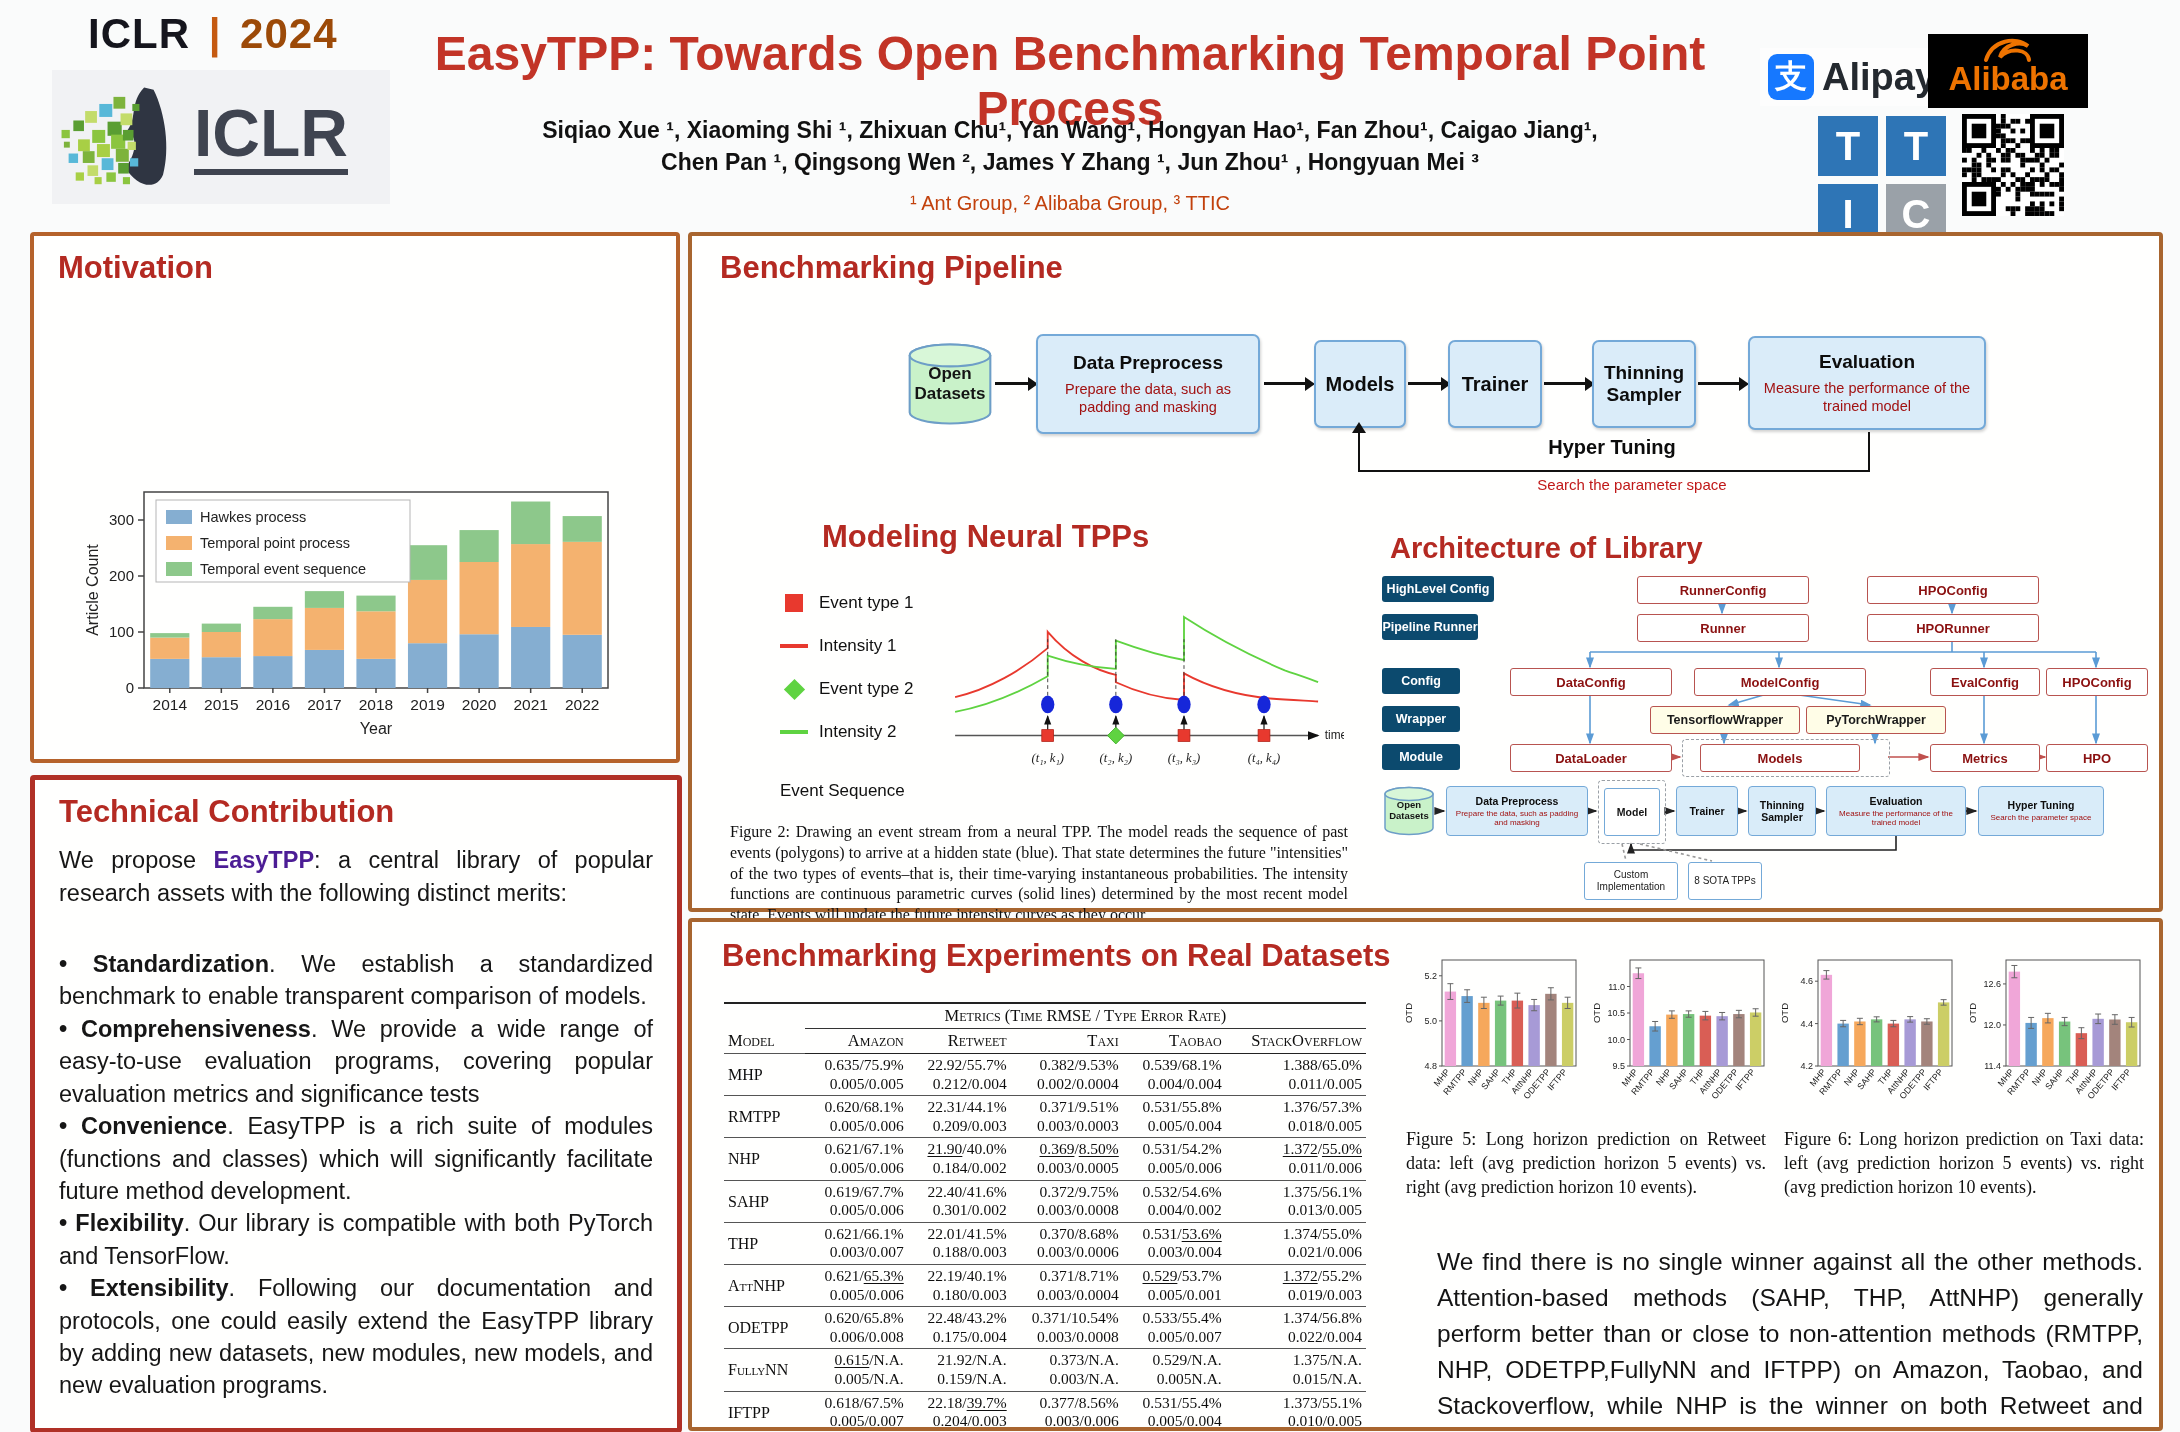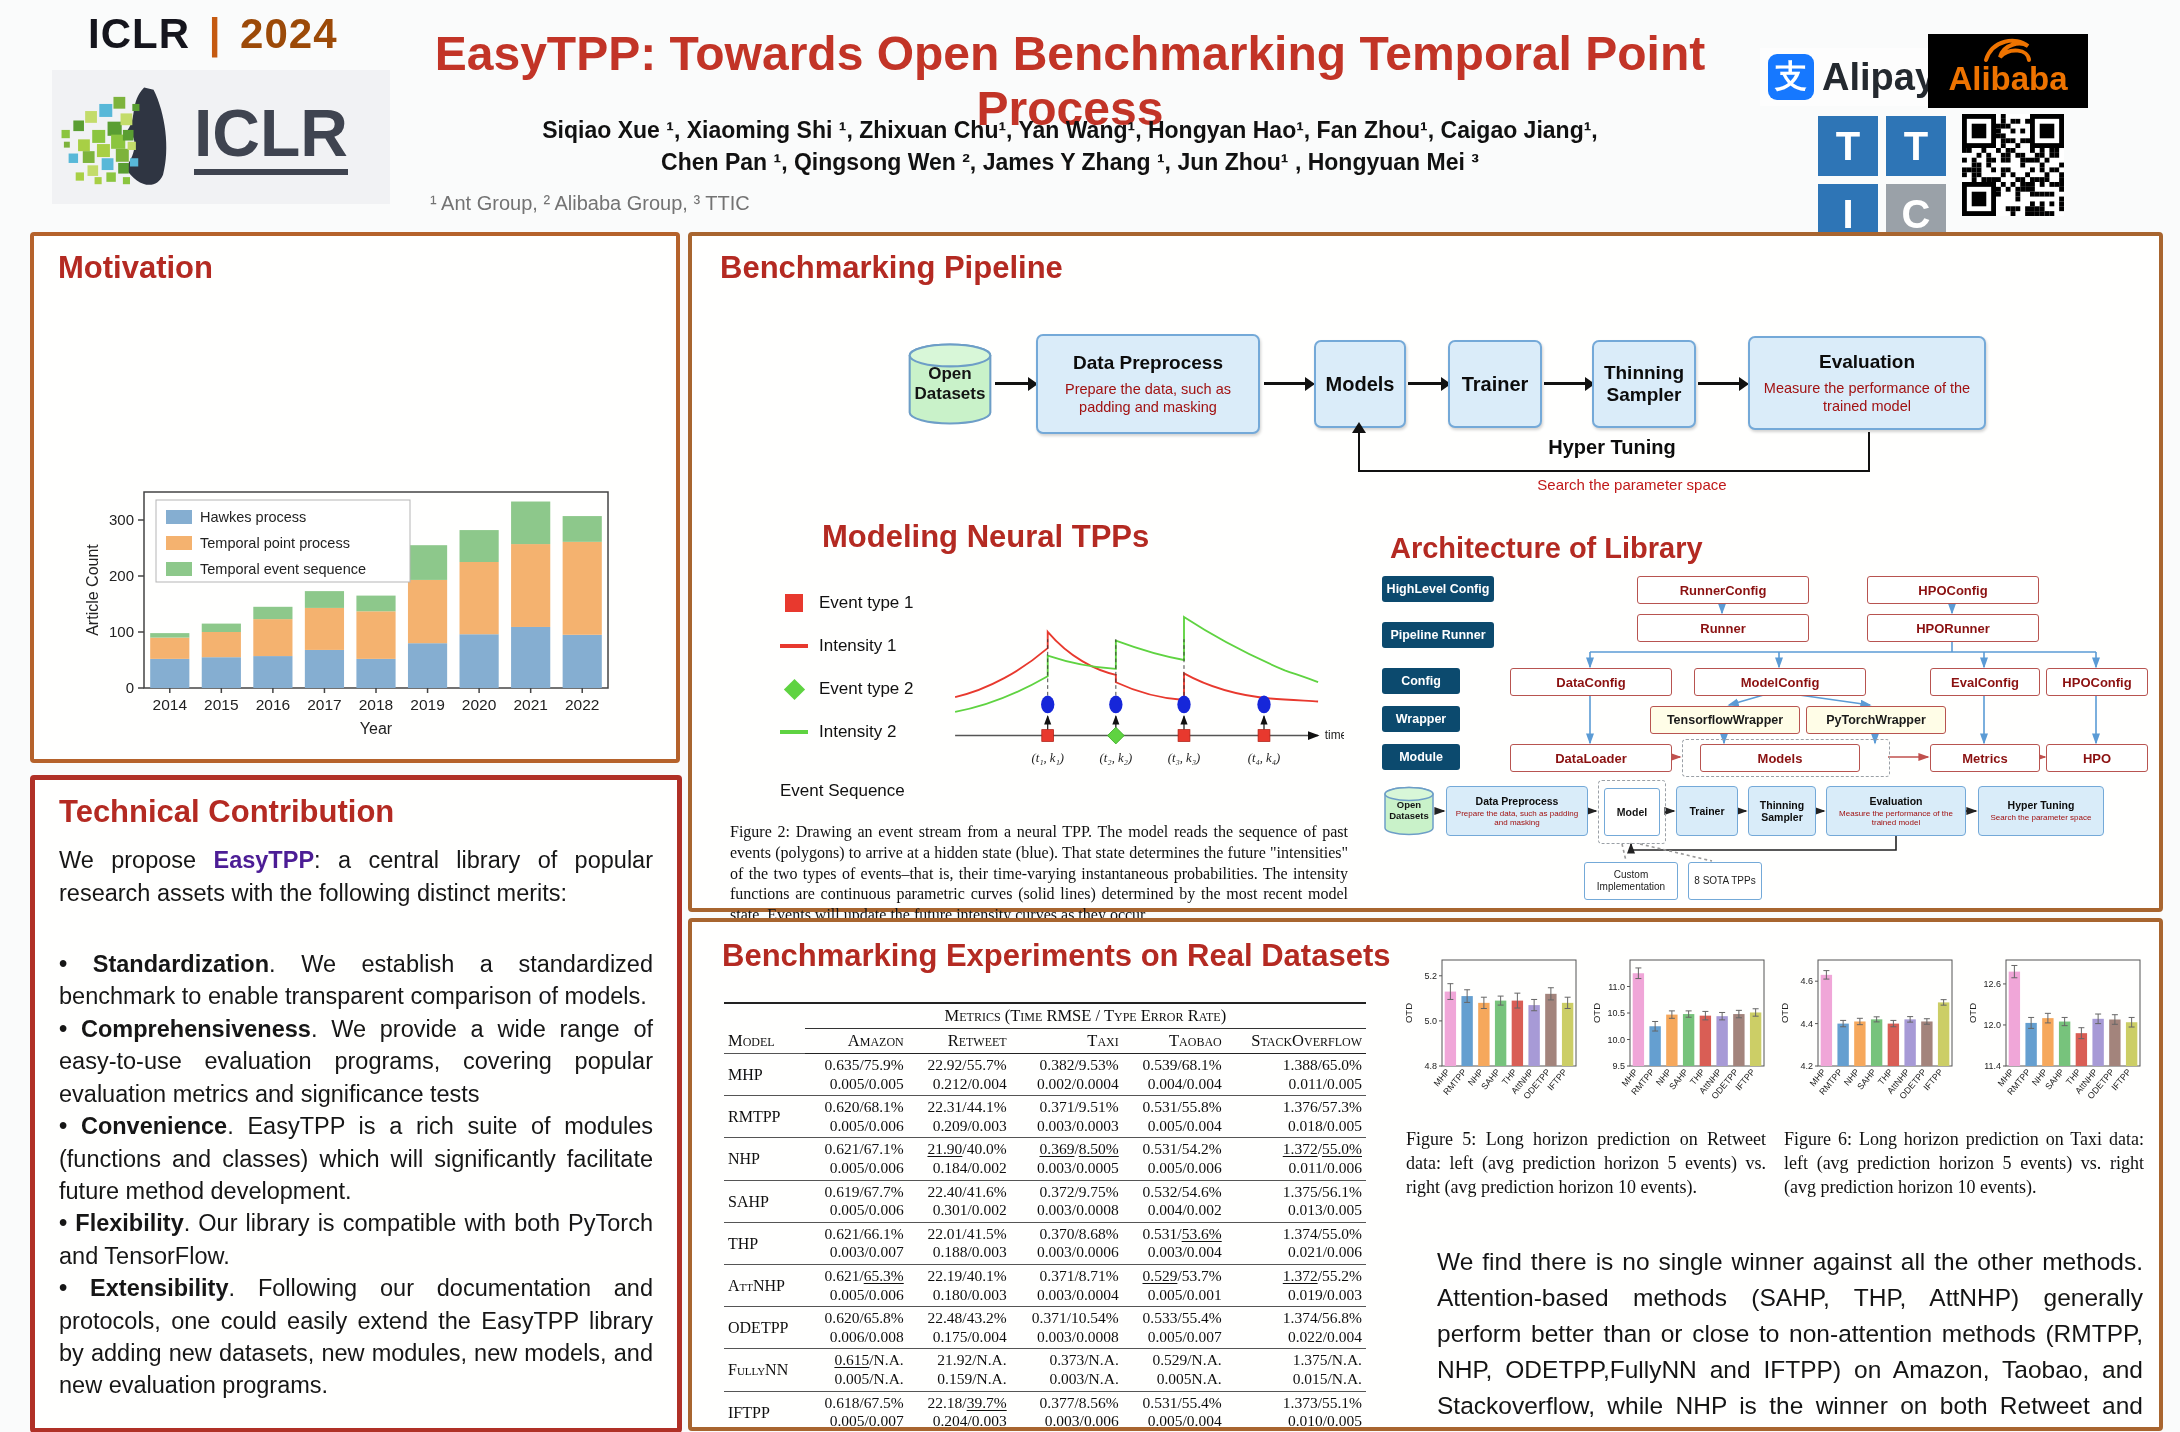--- a/index.html
+++ b/index.html
@@ -10,21 +10,21 @@
   
   .badge{position:absolute;left:88px;top:10px;font-size:42px;font-weight:bold;letter-spacing:1px;}
   .badge .c{color:#15151d;} .badge .bar{color:#c55a11;font-weight:bold;padding:0 6px;}
   .badge .y{color:#9c4a08;}
   .iclr-logo{position:absolute;left:52px;top:70px;width:338px;height:134px;background:#f1f2f4;display:flex;align-items:center;}
   .iclr-logo .word{font-size:66px;font-weight:bold;color:#3f4450;border-bottom:6px solid #3f4450;line-height:1.05;margin-left:12px;}
   .title{position:absolute;left:430px;top:26px;width:1280px;text-align:center;
          font-size:48px;font-weight:600;color:#c23427;}
   .authors{position:absolute;left:430px;top:114px;width:1280px;text-align:center;
            font-size:23px;font-weight:bold;line-height:1.4;color:#111;}
-  .affil{position:absolute;left:430px;top:192px;width:1280px;font-size:20px;color:#737373;}
+  .affil{position:absolute;left:430px;top:192px;width:1280px;text-align:center;font-size:20px;color:#c2410c;}
   .alipay{position:absolute;left:1760px;top:48px;height:58px;display:flex;align-items:center;background:#fdfdfd;padding:0 8px;}
   .alipay .ic{width:46px;height:46px;background:#1678ff;border-radius:9px;color:#fff;font-size:32px;
               display:flex;align-items:center;justify-content:center;font-weight:bold;}
   .alipay .tx{font-size:38px;font-weight:bold;color:#24292f;margin-left:8px;}
   .alibaba{position:absolute;left:1928px;top:34px;width:160px;height:74px;background:#000000;text-align:center;}
   .alibaba .tx{font-size:33px;font-weight:bold;color:#ee7300;margin-top:26px;}
   .alibaba svg{position:absolute;left:52px;top:2px;}
   .ttic{position:absolute;left:1818px;top:116px;width:132px;height:132px;display:grid;
         grid-template-columns:60px 60px;grid-template-rows:60px 60px;gap:8px;}
   .ttic .tt{background:#2e75b6;color:#fff;font-weight:bold;font-size:40px;display:flex;align-items:center;justify-content:center;}
@@ -542,21 +542,21 @@
           <line x1="284" y1="239" x2="292" y2="239" stroke="#222" stroke-width="1.6" marker-end="url(#ak)" stroke-dasharray=""></line>
           <line x1="356" y1="239" x2="364" y2="239" stroke="#222" stroke-width="1.6" marker-end="url(#ak)" stroke-dasharray=""></line>
           <line x1="434" y1="239" x2="442" y2="239" stroke="#222" stroke-width="1.6" marker-end="url(#ak)" stroke-dasharray=""></line>
           <line x1="584" y1="239" x2="594" y2="239" stroke="#222" stroke-width="1.6" marker-end="url(#ak)" stroke-dasharray=""></line>
           <path d="M514,264 L514,278 L249,278 L249,272" fill="none" stroke="#222" stroke-width="1.6" marker-end="url(#ak)"></path>
           <line x1="240" y1="272" x2="244" y2="289" stroke="#999" stroke-width="1.6" marker-end="" stroke-dasharray="3,3"></line>
           <line x1="258" y1="272" x2="330" y2="289" stroke="#999" stroke-width="1.6" marker-end="" stroke-dasharray="3,3"></line>
         </svg>
 
       <div class="bluetag" style="left:0;top:4px;width:112px;">HighLevel Config</div>
-      <div class="bluetag" style="left:0;top:50px;width:112px;">Pipeline Runner</div>
+      <div class="bluetag" style="left:0;top:42px;width:96px;">Pipeline Runner</div>
       <div class="bluetag" style="left:0;top:96px;width:78px;">Config</div>
       <div class="bluetag" style="left:0;top:134px;width:78px;">Wrapper</div>
       <div class="bluetag" style="left:0;top:172px;width:78px;">Module</div>
 
       <div class="abox" style="left:255px;top:4px;width:170px;">RunnerConfig</div>
       <div class="abox" style="left:485px;top:4px;width:170px;">HPOConfig</div>
       <div class="abox" style="left:255px;top:42px;width:170px;">Runner</div>
       <div class="abox" style="left:485px;top:42px;width:170px;">HPORunner</div>
 
       <div class="abox" style="left:128px;top:96px;width:160px;">DataConfig</div>

